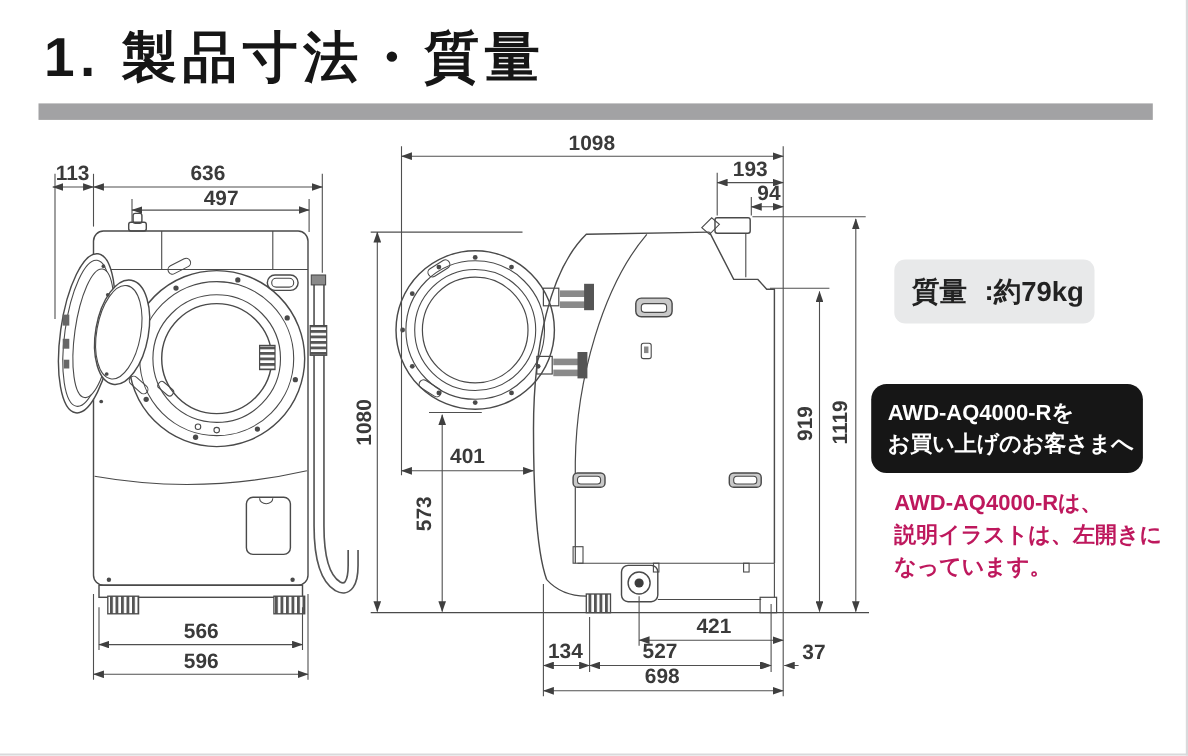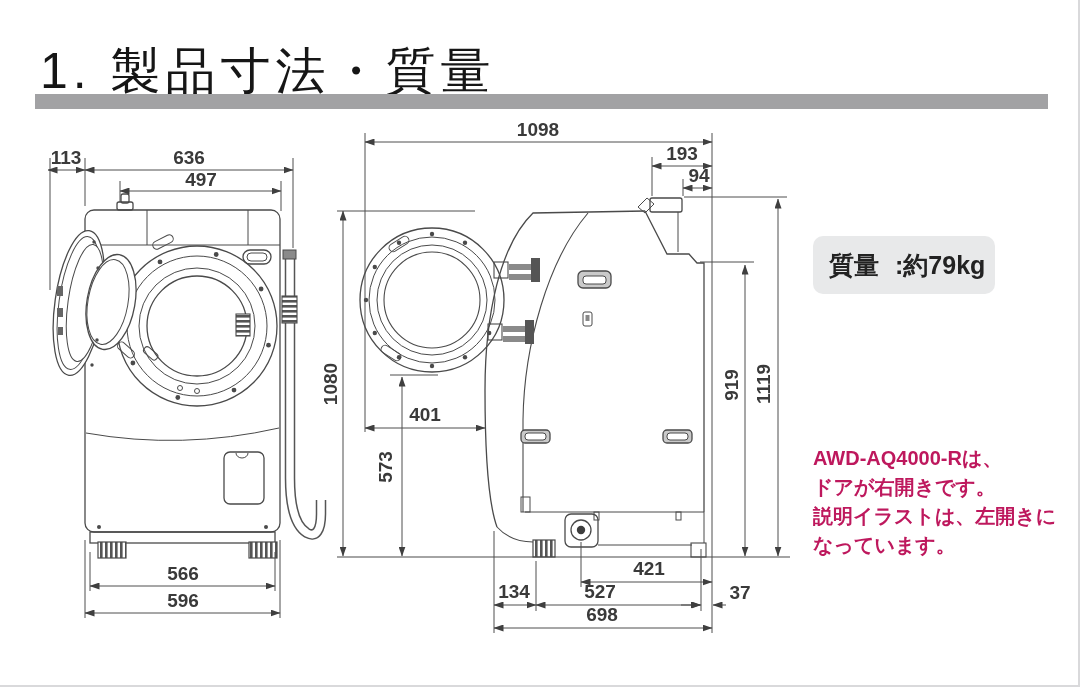--- a/index.html
+++ b/index.html
@@ -2,21 +2,21 @@
 <html><head>
 <meta charset="utf-8">
 <style>
   html,body{margin:0;padding:0;background:#fff;}
   .stage{
     position:relative;width:1080px;height:687px;background:#fff;overflow:hidden;
     font-family:"Liberation Sans", sans-serif;color:#1b1b1b;
     border-right:2px solid #d9d9db;border-bottom:2px solid #d9d9db;box-sizing:border-box;
   }
   .title{
-    position:absolute;left:40px;top:38px;font-size:50px;font-weight:normal;
+    position:absolute;left:40px;top:19px;font-size:50px;font-weight:bold;
     letter-spacing:5px;color:#161616;white-space:nowrap;
   }
   .title-bar{position:absolute;left:35px;top:94px;width:1013px;height:15px;background:#a2a2a4;}
   svg.diagram{position:absolute;left:0;top:0;}
   .badge{
     position:absolute;left:813px;top:236px;width:182px;height:58px;background:#e8e9ea;
     border-radius:10px;display:flex;align-items:center;padding-left:16px;box-sizing:border-box;
     font-size:25px;font-weight:bold;color:#222;
   }
   .badge .colon{margin-left:16px;}
@@ -280,21 +280,24 @@
       </g>
     </g>
   </svg>
 
   <div class="badge">
     <span>質量</span>
       <span class="colon">:</span>
       <span>約79kg</span>
   </div>
 
+  <div class="banner">
+    <div>AWD-AQ4000-Rを</div>
+    <div>お買い上げのお客さまへ</div>
+  </div>
 
   <div class="note">
     <div>AWD-AQ4000-Rは、</div>
-    <div>ドアが右開きです。</div>
     <div>説明イラストは、左開きに</div>
     <div>なっています。</div>
   </div>
 
 </div>
 
 </body></html>

